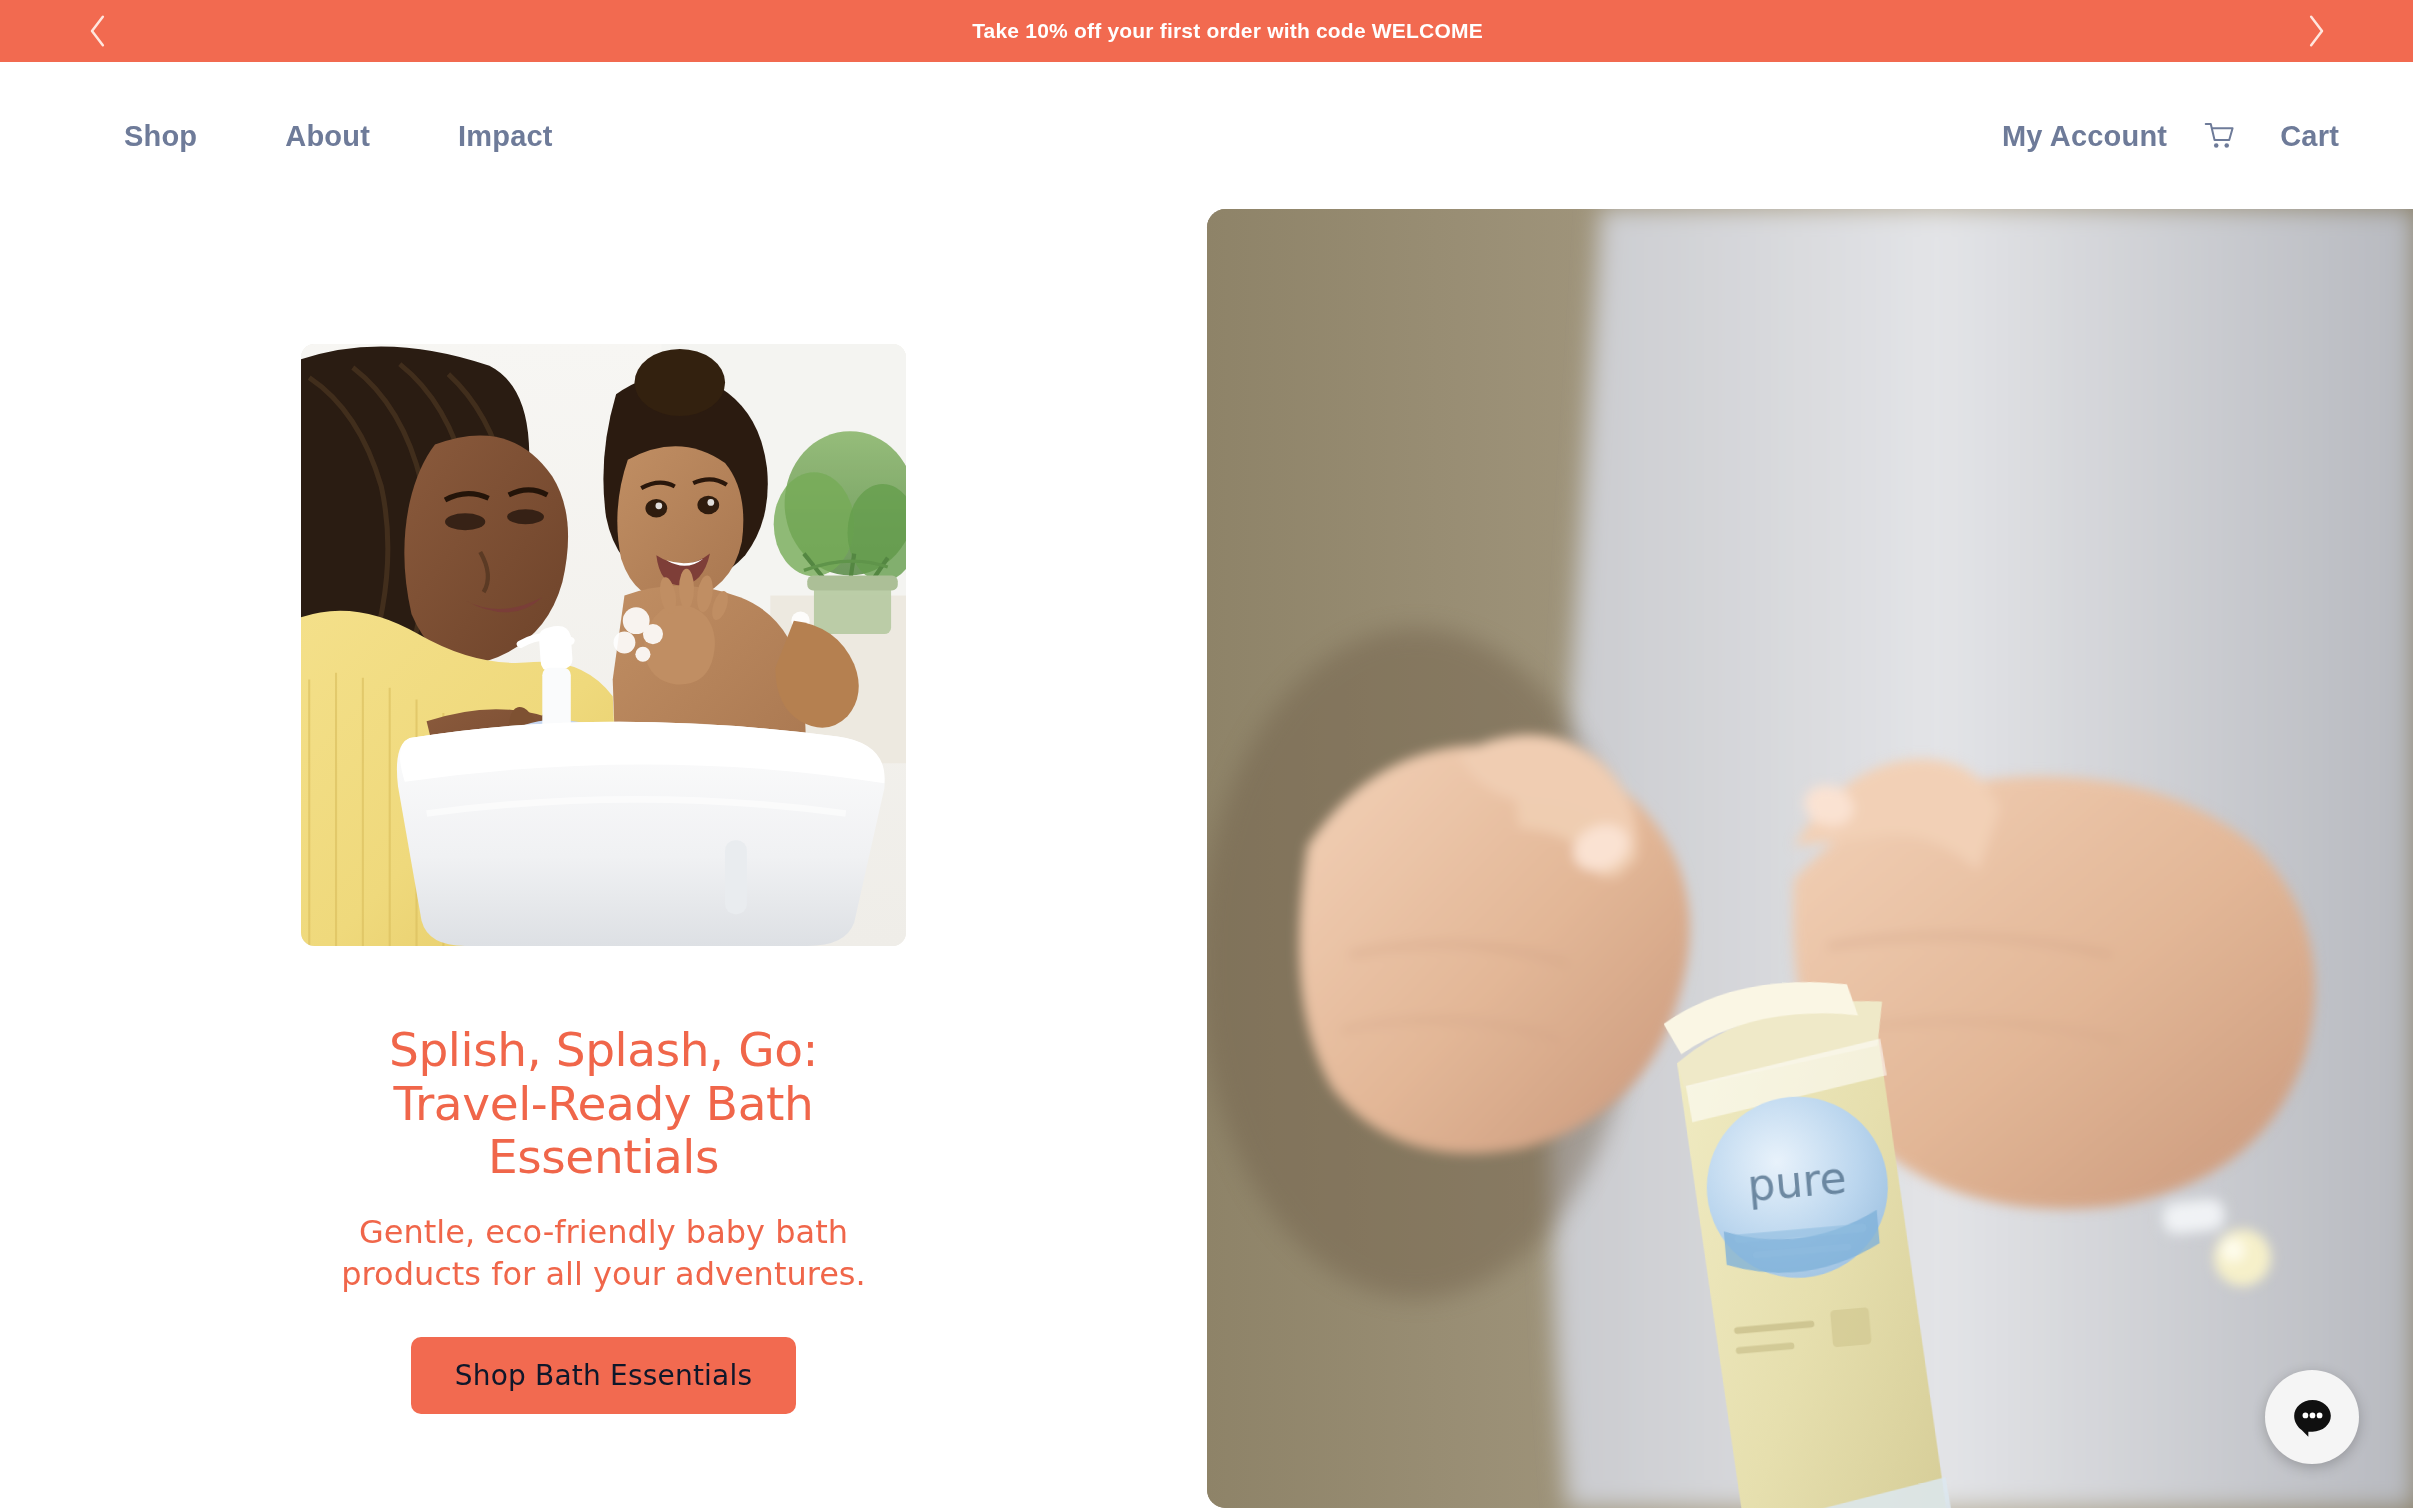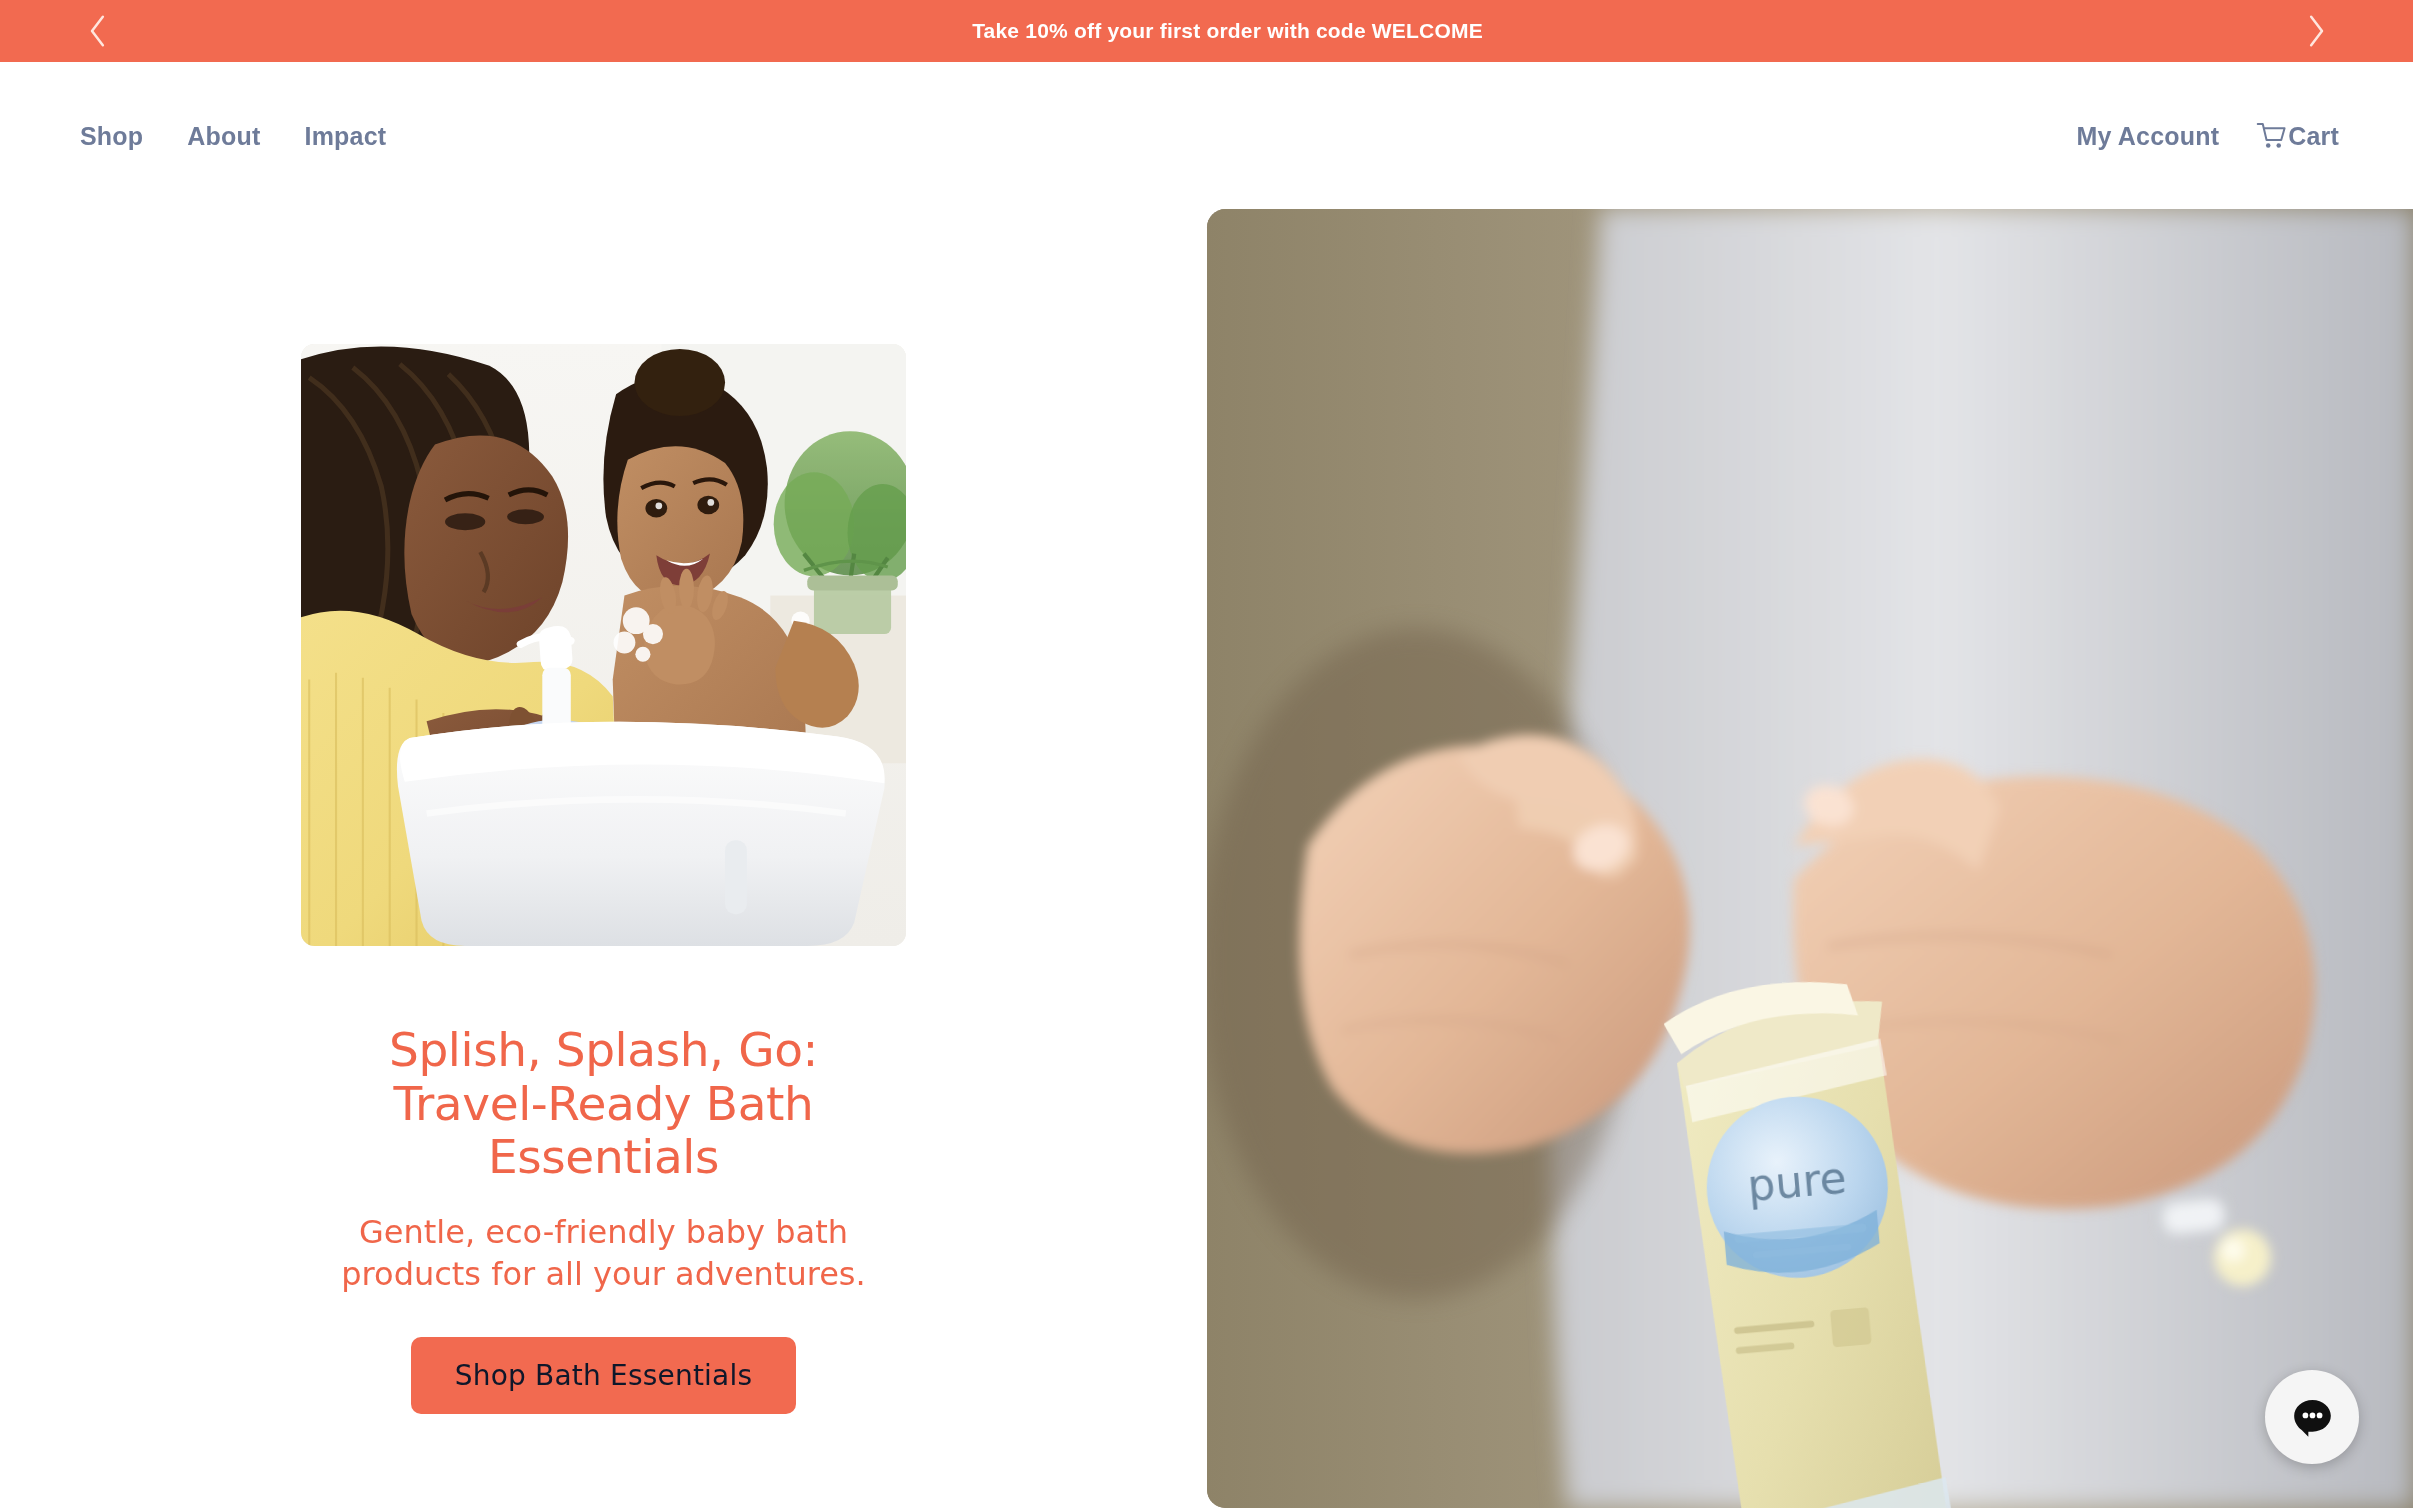--- a/index.html
+++ b/index.html
@@ -57,26 +57,27 @@
     position: absolute;
     left: 80px;
     top: 50%;
     transform: translateY(-50%);
     display: flex;
     align-items: center;
     gap: 44px;
   }
   .nav-link {
     color: #6E7B99;
-    font-size: 25px;
+    font-size: 29px;
     font-weight: 600;
     letter-spacing: 0.2px;
     text-decoration: none;
     cursor: pointer;
     white-space: nowrap;
+    margin-left: 44px;
   }
   .logo-wrap {
     position: absolute;
     left: 50%;
     top: 50%;
     transform: translate(-50%, -52%);
     cursor: pointer;
   }
   .logo-text {
     color: #7684A3;

